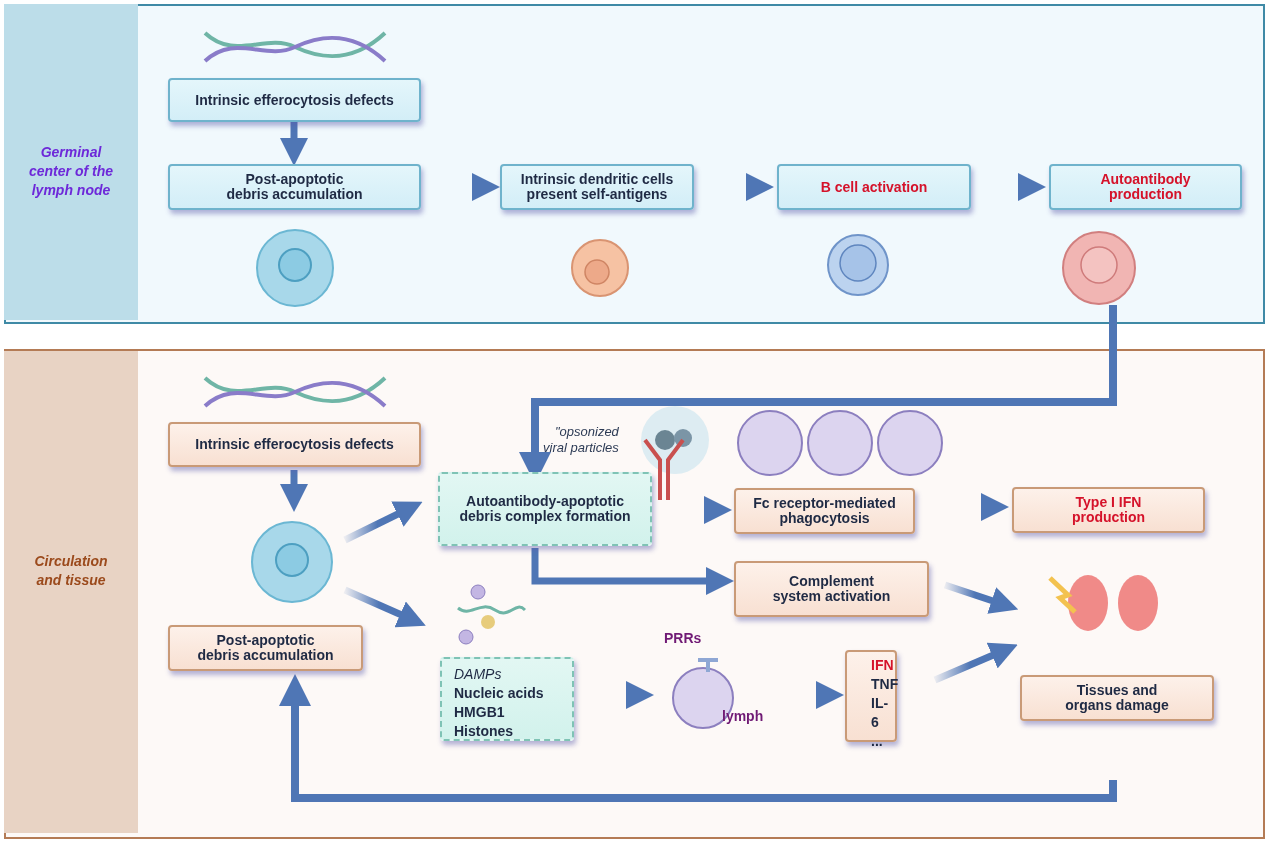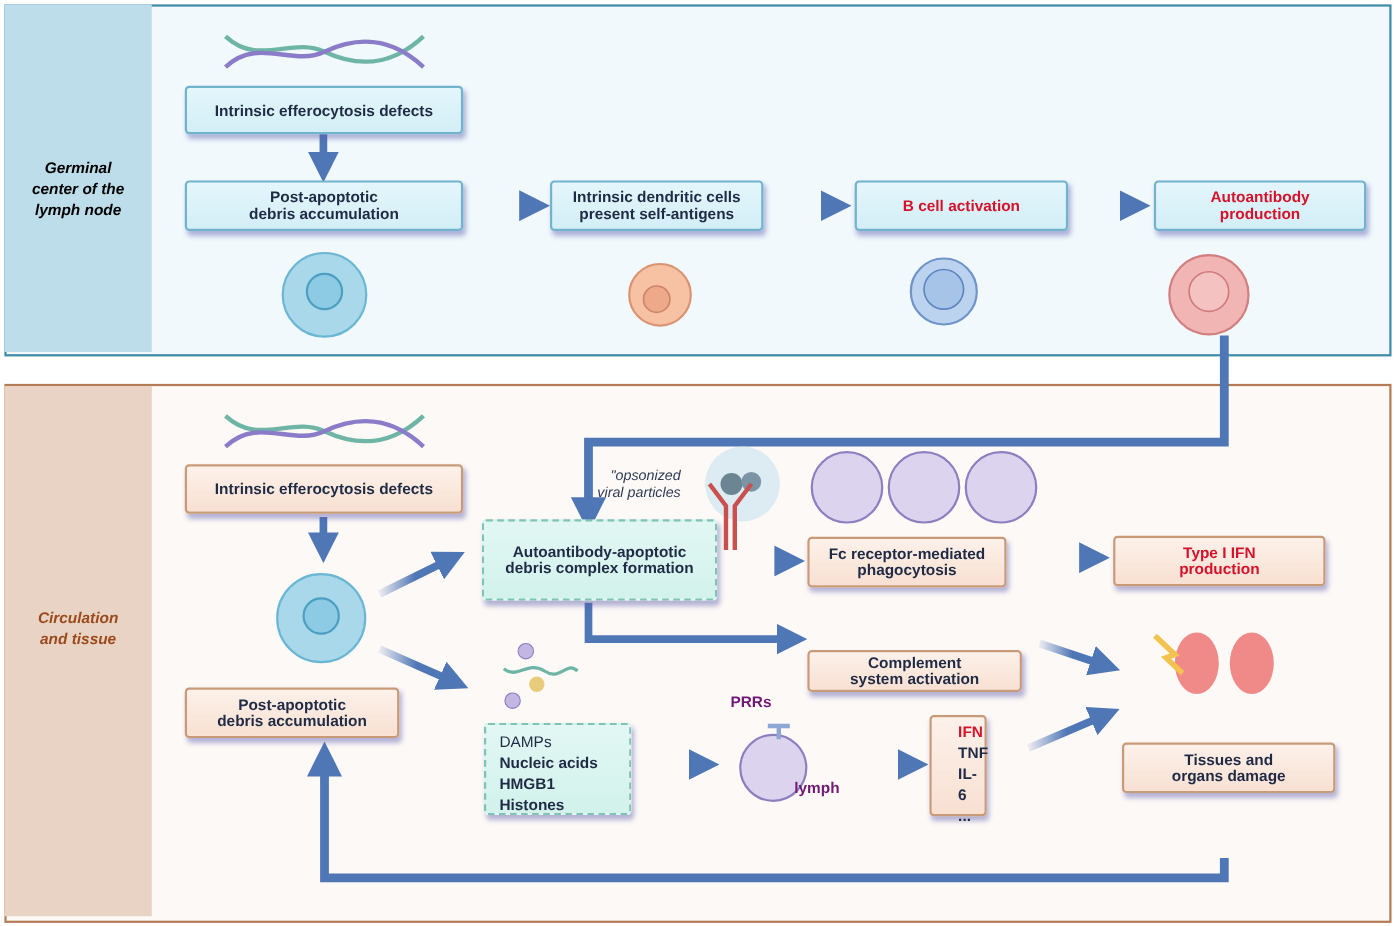--- a/index.html
+++ b/index.html
@@ -17,21 +17,21 @@
   .red{color:#d5122a;}
   .ml{white-space:pre-line;}
   svg{position:absolute;left:0;top:0;}
   .lbl{position:absolute;font-weight:bold;font-size:14px;color:#701a75;}
 </style>
 </head>
 <body>
 
 <div class="panel" id="top-panel"></div>
 <div id="top-side"></div>
-<div class="side-label ml" style="left:4px;top:143px;color:#000000;">Germinal
+<div class="side-label ml" style="left:4px;top:143px;color:#6d28d9;">Germinal
 center of the
 lymph node</div>
 
 <div class="panel" id="bot-panel"></div>
 <div id="bot-side"></div>
 <div class="side-label ml" style="left:4px;top:552px;color:#9b4a1c;">Circulation
 and tissue</div>
 
 <svg width="1269" height="842">
   <defs>
@@ -136,27 +136,27 @@
 <div class="box peach ml" style="left:168px;top:625px;width:195px;height:46px;">Post-apoptotic
 debris accumulation</div>
 <div class="box mint ml" style="left:438px;top:472px;width:214px;height:74px;">Autoantibody-apoptotic
 debris complex formation</div>
 <div class="ml" style="position:absolute;left:543px;top:424px;font-style:italic;font-size:13px;line-height:16px;color:#2d3b55;text-align:right;">"opsonized
 viral particles</div>
 <div class="box peach ml" style="left:734px;top:488px;width:181px;height:46px;">Fc receptor-mediated
 phagocytosis</div>
 <div class="box peach red ml" style="left:1012px;top:487px;width:193px;height:46px;">Type I IFN
 production</div>
-<div class="box peach ml" style="left:734px;top:591px;width:195px;height:38px;">Complement
+<div class="box peach ml" style="left:734px;top:561px;width:195px;height:56px;">Complement
 system activation</div>
 <div class="box peach ml" style="left:1020px;top:675px;width:194px;height:46px;">Tissues and
 organs damage</div>
 
 <div class="box mint" style="left:440px;top:657px;width:134px;height:84px;display:block;text-align:left;padding:6px 12px;line-height:19px;">
-  <div style="font-weight:normal;">DAMPs</div>
+  <div style="font-style:italic;font-weight:normal;">DAMPs</div>
   <div>Nucleic acids</div>
   <div>HMGB1</div>
   <div>Histones</div>
 </div>
 <div class="lbl" style="left:664px;top:630px;">PRRs</div>
 <div class="lbl" style="left:722px;top:708px;">lymph</div>
 
 <div class="box peach" style="left:845px;top:650px;width:50px;height:92px;display:block;text-align:left;padding:4px 24px;line-height:19px;">
   <div class="red">IFN</div>
   <div>TNF</div>

